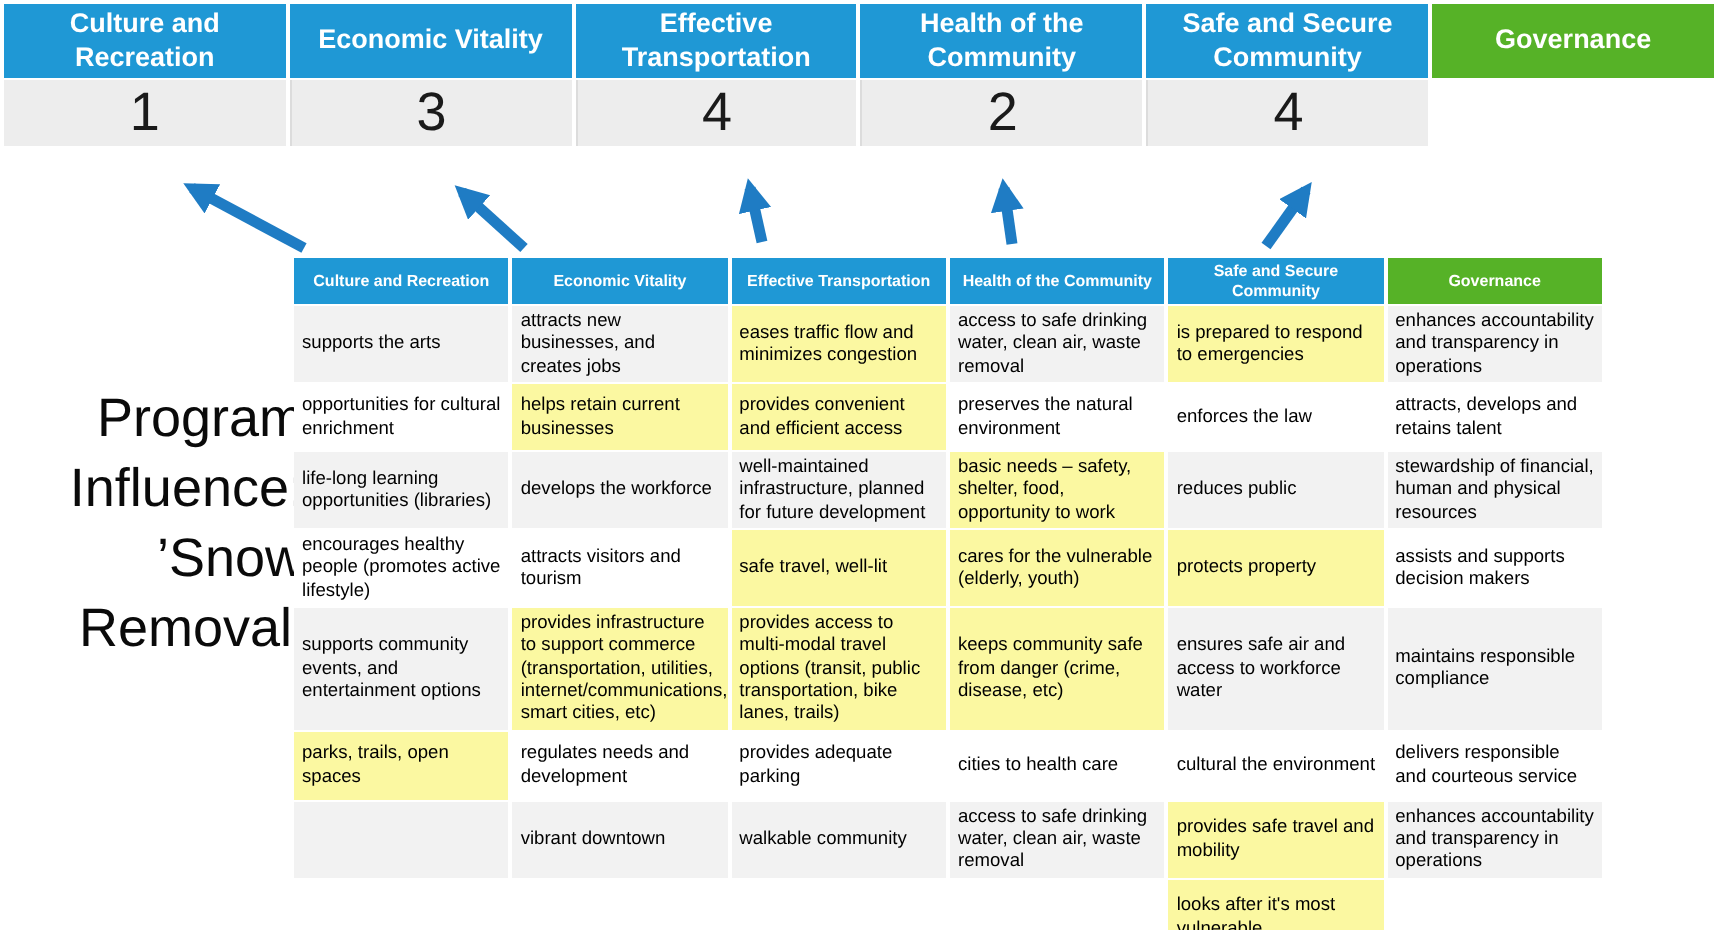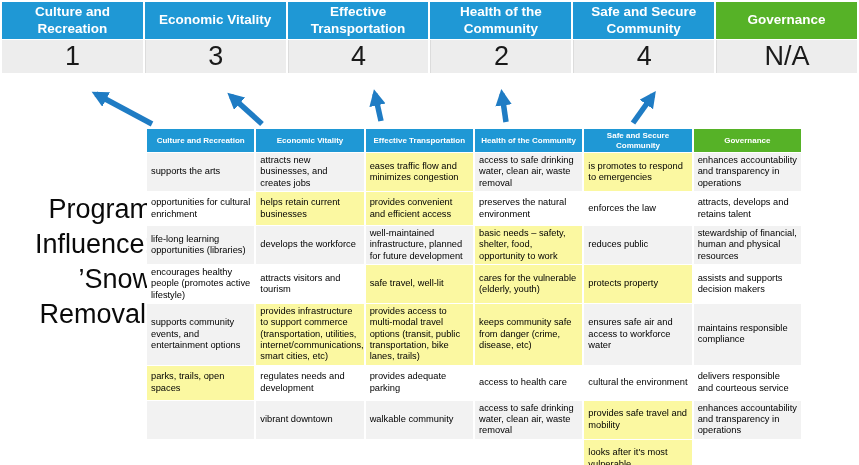--- a/index.html
+++ b/index.html
@@ -68,21 +68,20 @@
       <div class="sb-head">Economic Vitality</div>
       <div class="sb-head">Effective Transportation</div>
       <div class="sb-head">Health of the Community</div>
       <div class="sb-head">Safe and Secure Community</div>
       <div class="sb-head green">Governance</div>
       <div class="sb-score first">1</div>
       <div class="sb-score">3</div>
       <div class="sb-score">4</div>
       <div class="sb-score">2</div>
       <div class="sb-score">4</div>
-      <div class="sb-score">N/A</div>
     </div>
 
   <svg class="arrows" viewBox="0 0 859 49" xmlns="http://www.w3.org/2000/svg">
     <defs>
       <marker id="ah" markerWidth="3.2" markerHeight="3.2" refX="2.1" refY="1.5" orient="auto" markerUnits="strokeWidth">
         <path d="M0,0 L3,1.5 L0,3 Z"></path>
       </marker>
     </defs>
     <g>
       <line x1="152" y1="45" x2="96" y2="15" marker-end="url(#ah)"></line>
@@ -113,21 +112,21 @@
           <th>Safe and Secure Community</th>
           <th class="green">Governance</th>
         </tr>
     </thead>
     <tbody>
         <tr class="band">
           <td>supports the arts</td>
           <td>attracts new businesses, and creates jobs</td>
           <td class="hl">eases traffic flow and minimizes congestion</td>
           <td>access to safe drinking water, clean air, waste removal</td>
-          <td class="hl">is promotes to respond to emergencies</td>
+          <td class="hl">is prepared to respond to emergencies</td>
           <td>enhances accountability and transparency in operations</td>
         </tr>
         <tr>
           <td>opportunities for cultural enrichment</td>
           <td class="hl">helps retain current businesses</td>
           <td class="hl">provides convenient and efficient access</td>
           <td>preserves the natural environment</td>
           <td>enforces the law</td>
           <td>attracts, develops and retains talent</td>
         </tr>
@@ -152,21 +151,21 @@
           <td class="hl">provides infrastructure to support commerce (transportation, utilities, internet/communications, smart cities, etc)</td>
           <td class="hl">provides access to multi-modal travel options (transit, public transportation, bike lanes, trails)</td>
           <td class="hl">keeps community safe from danger (crime, disease, etc)</td>
           <td>ensures safe air and access to workforce water</td>
           <td>maintains responsible compliance</td>
         </tr>
         <tr>
           <td class="hl">parks, trails, open spaces</td>
           <td>regulates needs and development</td>
           <td>provides adequate parking</td>
-          <td>access to health care</td>
+          <td>cities to health care</td>
           <td>cultural the environment</td>
           <td>delivers responsible and courteous service</td>
         </tr>
         <tr class="band">
           <td></td>
           <td>vibrant downtown</td>
           <td>walkable community</td>
           <td>access to safe drinking water, clean air, waste removal</td>
           <td class="hl">provides safe travel and mobility</td>
           <td>enhances accountability and transparency in operations</td>

